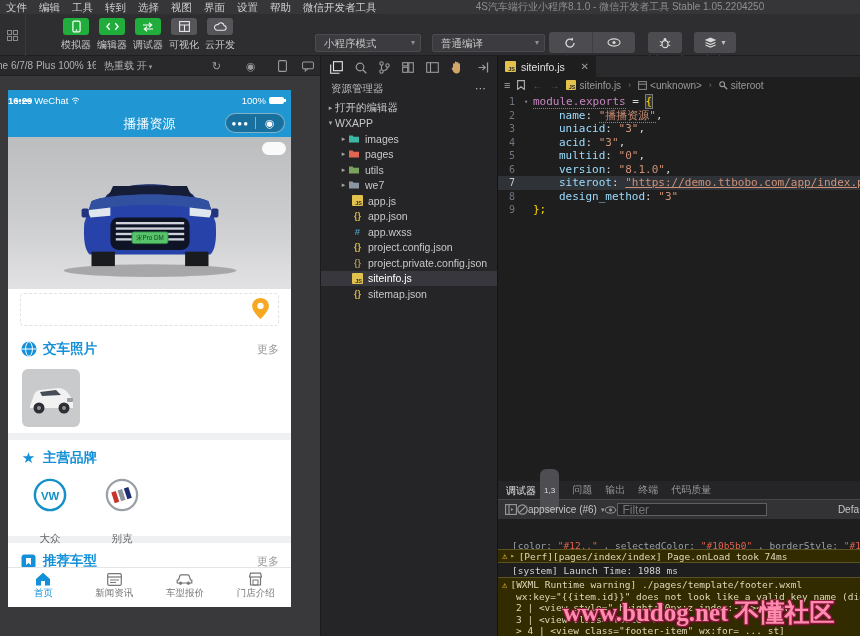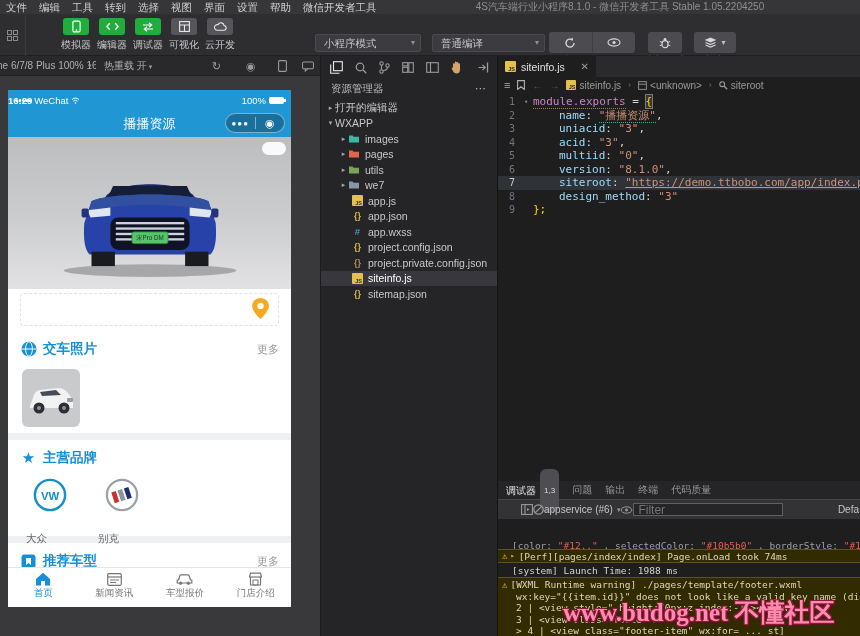--- a/index.html
+++ b/index.html
@@ -55,21 +55,21 @@
 #dashbox{position:absolute;left:12px;right:12px;top:4px;height:33px;border:1px dashed #e2e2e2;border-radius:4px}
 #pinwrap{position:absolute;right:22px;top:9px}
 .psec{height:36px;display:flex;align-items:center;padding:0 12px;background:#fff}
 .psec .ict{width:17px;height:17px;margin-right:6px;display:flex;align-items:center;justify-content:center}
 .psec .t{font-size:13.5px;font-weight:bold;color:#1390d8}
 .psec .more{margin-left:auto;font-size:11px;color:#999;cursor:pointer}
 #thumbwrap{height:66px;background:#fff;padding:2px 0 0 14px}
 #thumb{width:58px;height:58px;border-radius:6px;overflow:hidden;cursor:pointer}
 .pdiv{height:7px;background:#eef0f2}
 #brands{height:60px;background:#fff;display:flex;gap:24px;padding:0 0 0 18px}
-.brand{width:48px;text-align:left;cursor:pointer}
+.brand{width:48px;text-align:center;cursor:pointer}
 .brand .lg{width:34px;height:34px;margin:2px auto 0}
 .brand .bl{font-size:10.5px;color:#666;margin-top:20px}
 #ptabbar{position:absolute;left:0;bottom:0;width:283px;height:40px;background:#fff;border-top:1px solid #e4e4e4;display:flex}
 .ptab{flex:1;text-align:center;padding-top:4px;cursor:pointer;color:#767676}
 .ptab .tl{font-size:9.5px;margin-top:1px}
 .ptab.active{color:#1390d8}
 .star-ic{color:#1390d8;font-size:15px}
 
 #explorer{position:absolute;left:320px;top:56px;width:177px;height:580px;background:#252528;border-left:1px solid #1b1b1e}
 #acts{height:23px;display:flex;align-items:center;padding-left:9px;gap:12px}
@@ -121,21 +121,21 @@
 
 #debug{position:absolute;left:497px;top:481px;width:363px;height:155px;background:#1e1e1e;border-left:1px solid #141416}
 #drow1{height:18px;background:#252528;display:flex;align-items:center;padding-left:8px;gap:13px;font-size:10px;color:#979797}
 #drow1 .dt{cursor:pointer;white-space:nowrap}
 #drow1 .dt.on{color:#e8e8e8}
 #badge{display:inline-block;background:#4d4d52;color:#ddd;border-radius:6px;font-size:8px;padding:16px 4px;line-height:11px;margin-left:4px;vertical-align:1px}
 #drow2{height:21px;background:#3a3a3d;display:flex;align-items:center;font-size:10.5px;color:#cfcfcf}
 #inspIc{width:26px;display:flex;justify-content:center;border-right:1px solid #2c2c2f;height:21px;align-items:center;cursor:pointer}
 .dvt{padding:0 9px;line-height:21px;cursor:pointer;white-space:nowrap}
 .dvt.on{background:#161618;color:#fff}
-#drow3{height:20px;background:#333336;border-top:1px solid #47474a;display:flex;align-items:center;padding-left:23px;font-size:10px;color:#c6c6c6;overflow:hidden}
+#drow3{height:20px;background:#333336;border-top:1px solid #47474a;display:flex;align-items:center;padding-left:7px;font-size:10px;color:#c6c6c6;overflow:hidden}
 #ctxSel{display:flex;align-items:center;gap:4px;cursor:pointer;white-space:nowrap}
 #ctxSel::after{content:"▾";font-size:7px;color:#9a9a9a}
 #filterInput{width:150px;height:13px;background:#252528;border:1px solid #5f5f63;color:#bbb;font-size:12px;padding:0 4px;outline:none}
 #levels{margin-left:auto;white-space:nowrap;padding-right:1px}
 #console{position:absolute;left:0;top:59px;right:0;bottom:0;overflow:hidden;font-family:"DejaVu Sans Mono","Liberation Mono",monospace;font-size:9.5px}
 #cClip{height:9px;overflow:hidden;padding-left:14px;white-space:nowrap}
 .cg{color:#9aa0a6}.co{color:#e0634e}
 .warnrow{background:#332b00;border-top:1px solid #5c521f;border-bottom:1px solid #5c521f;height:14px;display:flex;align-items:center;padding-left:4px;color:#ded7ba;white-space:nowrap}
 .warnrow .wi{color:#f2c037;font-size:9px;margin-right:3px}
 .warnrow .exp{color:#bdb48e;font-size:7px;margin-right:4px;cursor:pointer}

